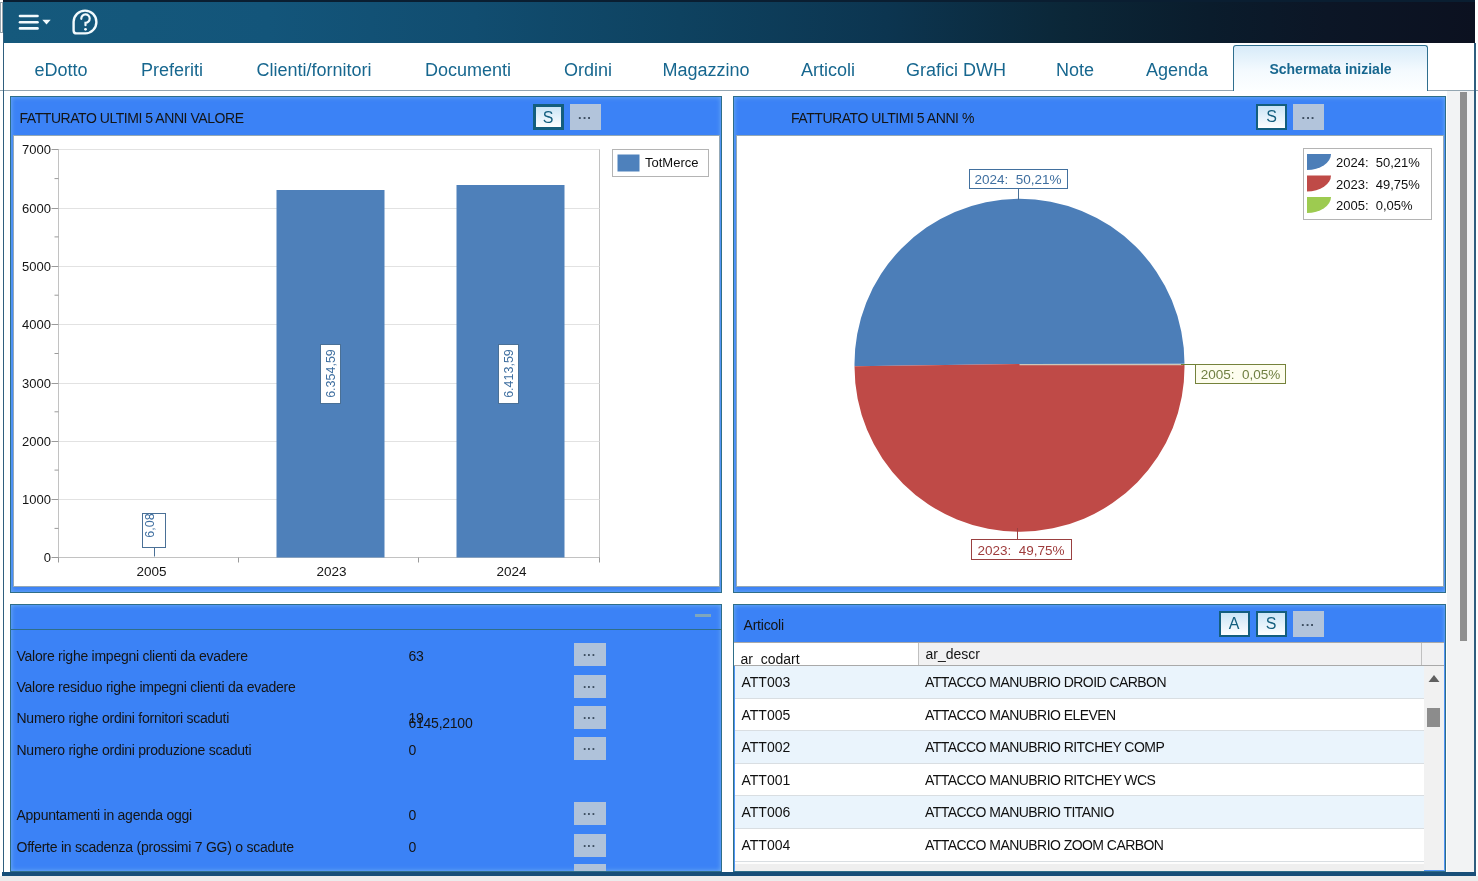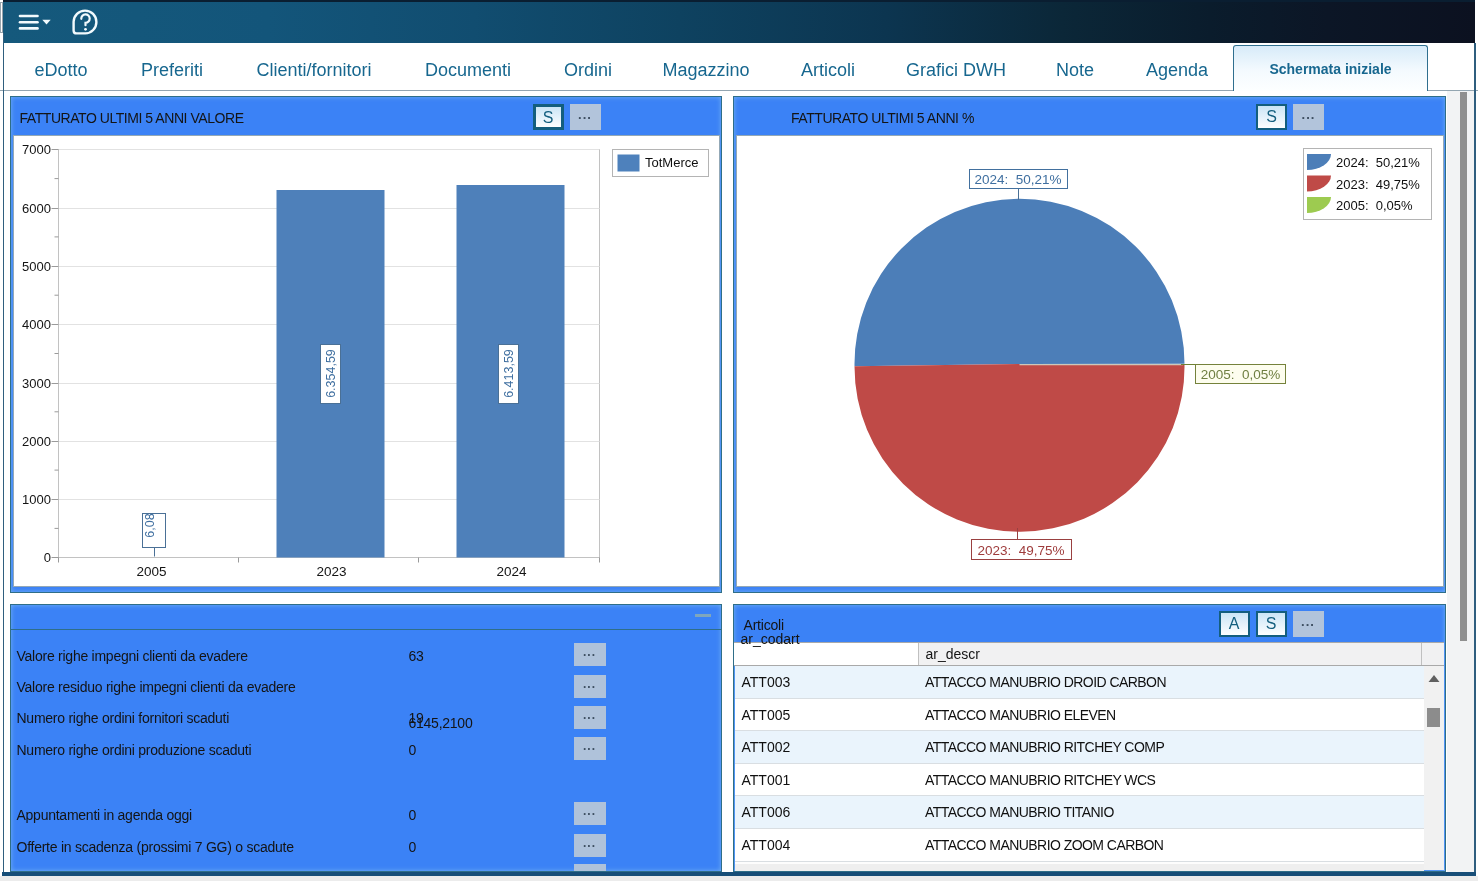--- a/index.html
+++ b/index.html
@@ -182,21 +182,21 @@
   </div>
 
   <div class="panel" id="p4" style="left:733px;top:604px;width:713px;height:268px;">
     <span class="ptitle" style="left:9.5px;top:11.5px;letter-spacing:-0.2px;">Articoli</span>
     <div class="btnS" style="left:484.5px;top:6px;">A</div>
     <div class="btnS" style="left:521.5px;top:6px;">S</div>
     <div class="btnD" style="left:558.5px;top:6px;">...</div>
     <div class="abs" style="left:0;top:37px;width:710px;height:24px;background:#F1F1F2;border-top:1px solid #A9A9A9;border-bottom:1px solid #A9A9A9;box-sizing:border-box;"></div>
     <div class="abs" style="left:0;top:38px;width:184px;height:22px;background:#FFFFFF;border-right:1px solid #C0C0C0;"></div>
     <div class="abs" style="left:687px;top:38px;width:1px;height:22px;background:#C0C0C0;"></div>
-    <span class="abs" style="left:6.5px;top:26px;font-size:14px;color:#141414;">ar_codart</span>
+    <span class="abs" style="left:6.5px;top:46px;font-size:14px;color:#141414;">ar_codart</span>
     <span class="abs" style="left:191.5px;top:41px;font-size:14px;color:#141414;">ar_descr</span>
     <div class="trow" style="top:61.0px;background:#EAF4FC;">
         <span class="c1">ATT003</span>
         <span class="c2">ATTACCO MANUBRIO DROID CARBON</span>
       </div>
     <div class="trow" style="top:93.6px;background:#FFFFFF;">
         <span class="c1">ATT005</span>
         <span class="c2">ATTACCO MANUBRIO ELEVEN</span>
       </div>
     <div class="trow" style="top:126.2px;background:#EAF4FC;">

